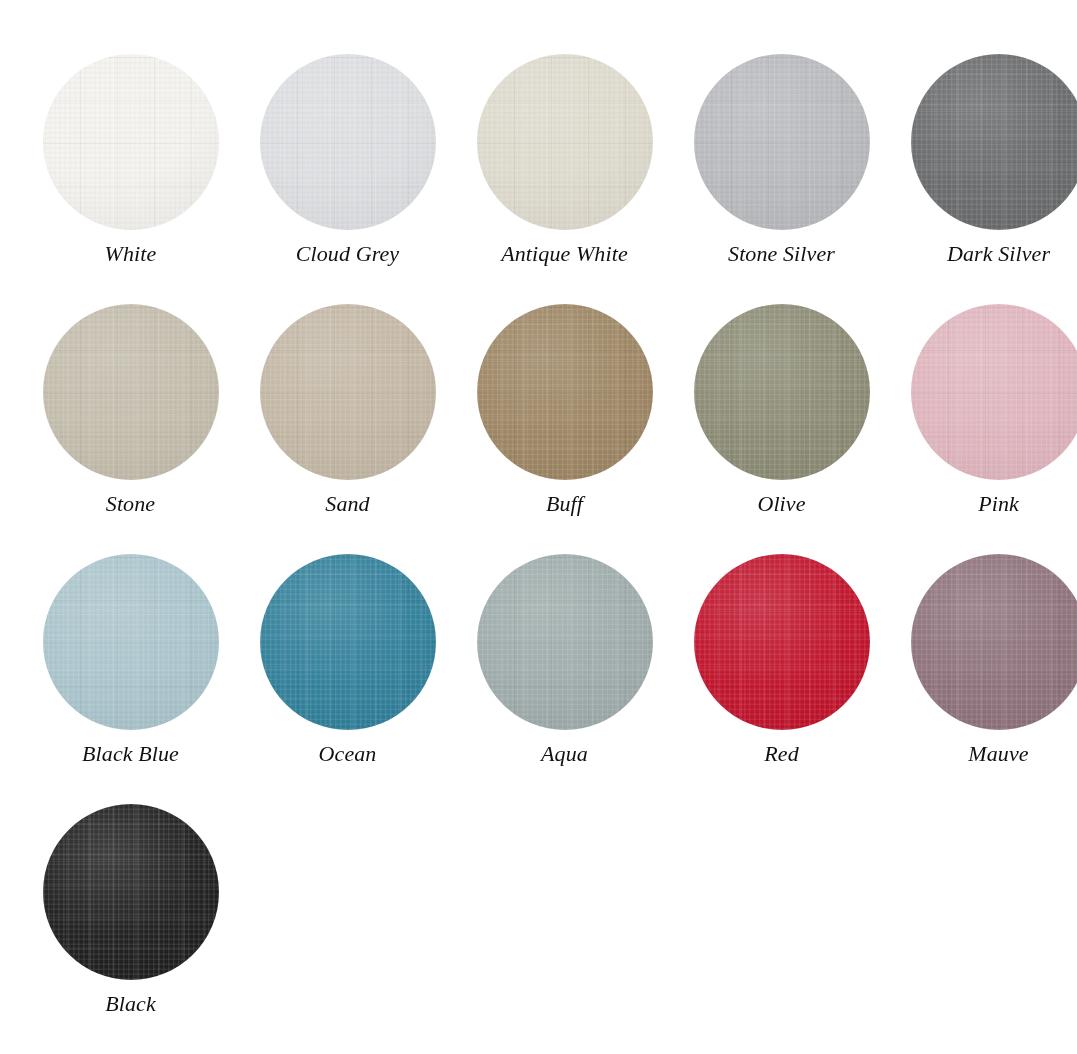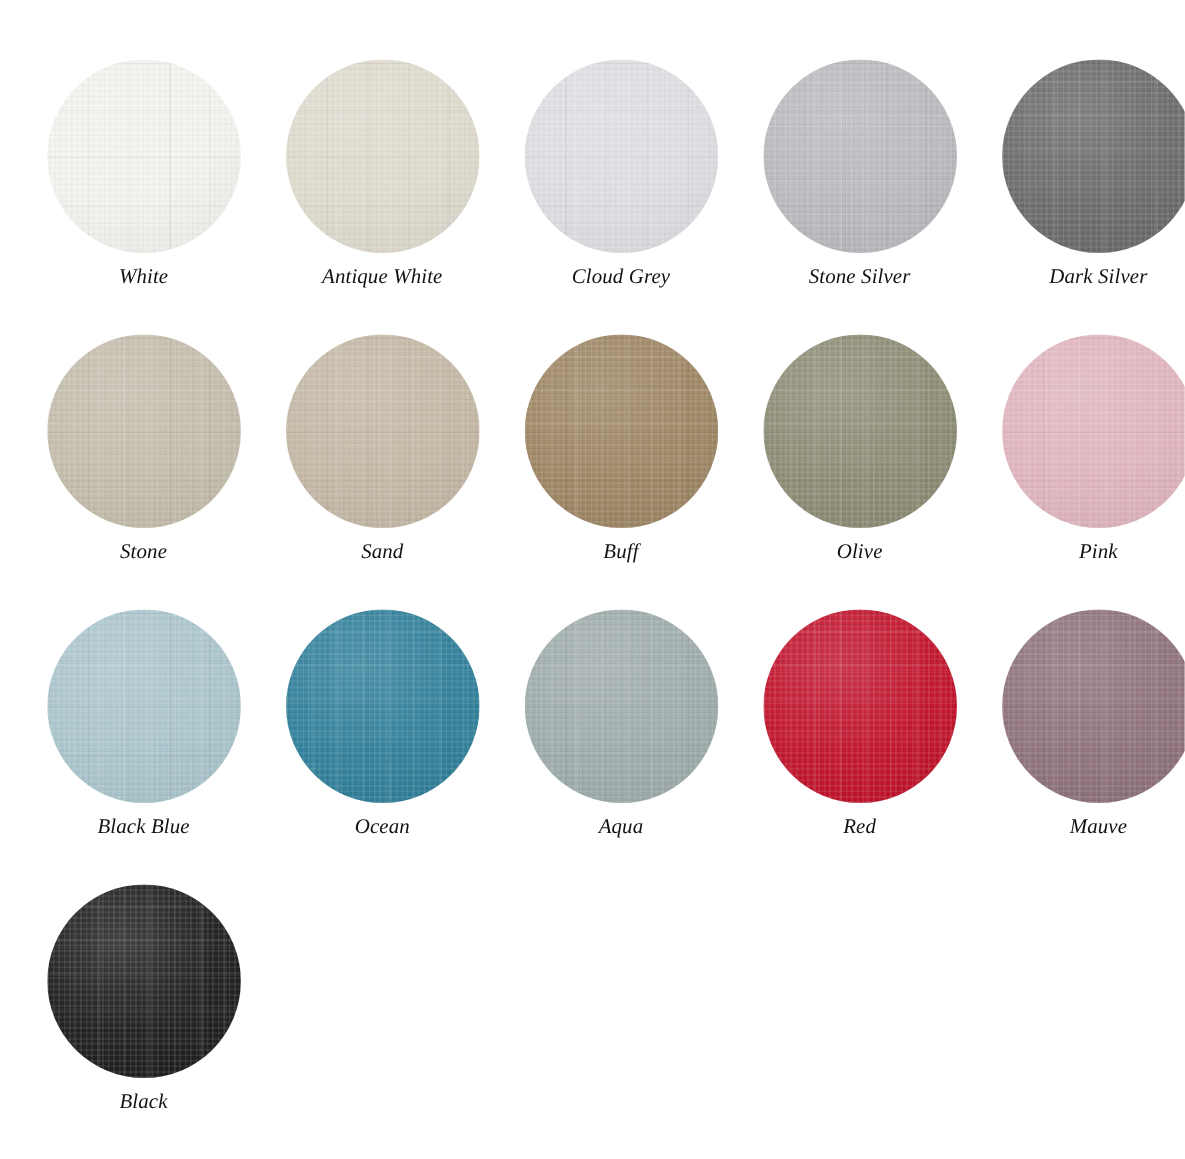--- a/index.html
+++ b/index.html
@@ -105,52 +105,52 @@
         rgba(0,0,0,0.03) 0px,
         rgba(0,0,0,0.03) 1px,
         rgba(0,0,0,0.0) 1px,
         rgba(0,0,0,0.0) 43px);
     pointer-events: none;
   }
 
   .swatch-label {
     margin-top: 12px;
     font-style: italic;
-    font-size: 19px;
+    font-size: 22px;
     line-height: 1.1;
     color: #111111;
     text-align: center;
     white-space: nowrap;
     letter-spacing: 0.1px;
   }
 </style>
 </head>
 <body>
 
 <div id="swatch-grid">
     <div class="swatch-cell">
       <div class="chip-wrap">
         <div class="chip" style="--c: #f4f2ee;"></div>
       </div>
       <div class="swatch-label">White</div>
     </div>
     <div class="swatch-cell">
       <div class="chip-wrap">
+        <div class="chip" style="--c: #dcdee1;"></div>
+      </div>
+      <div class="swatch-label">Cloud Grey</div>
+    </div>
+    <div class="swatch-cell">
+      <div class="chip-wrap">
         <div class="chip" style="--c: #dedacd;"></div>
       </div>
       <div class="swatch-label">Antique White</div>
     </div>
     <div class="swatch-cell">
       <div class="chip-wrap">
-        <div class="chip" style="--c: #dcdee1;"></div>
-      </div>
-      <div class="swatch-label">Cloud Grey</div>
-    </div>
-    <div class="swatch-cell">
-      <div class="chip-wrap">
         <div class="chip" style="--c: #b7b9bd;"></div>
       </div>
       <div class="swatch-label">Stone Silver</div>
     </div>
     <div class="swatch-cell">
       <div class="chip-wrap">
         <div class="chip" style="--c: #67696b;"></div>
       </div>
       <div class="swatch-label">Dark Silver</div>
     </div>

